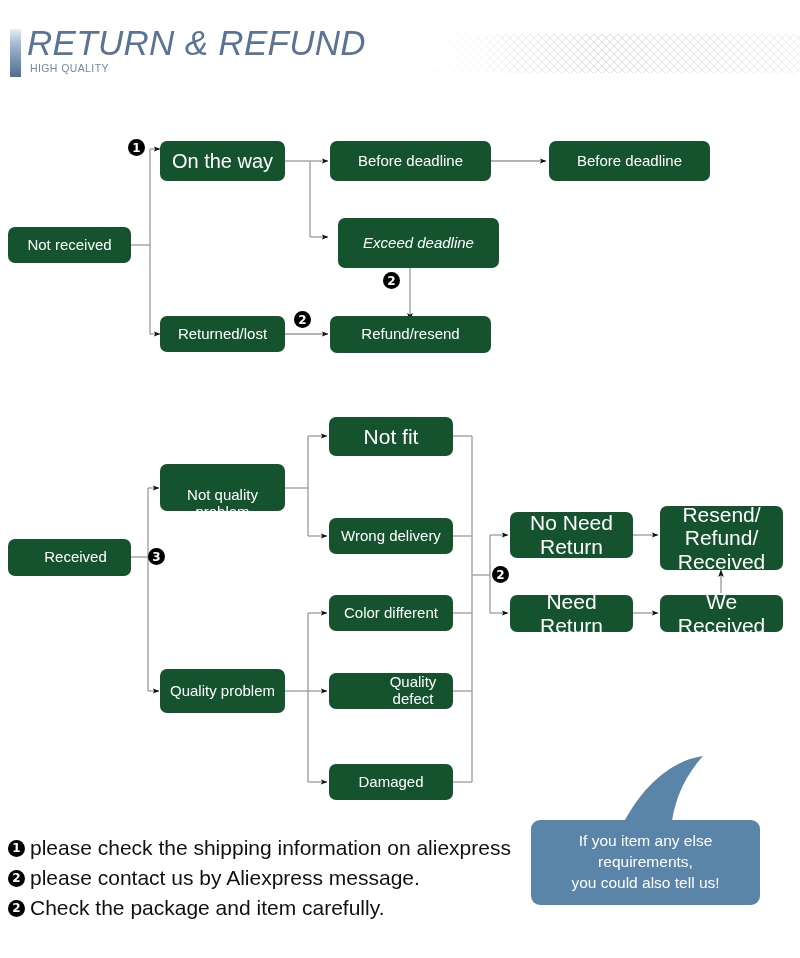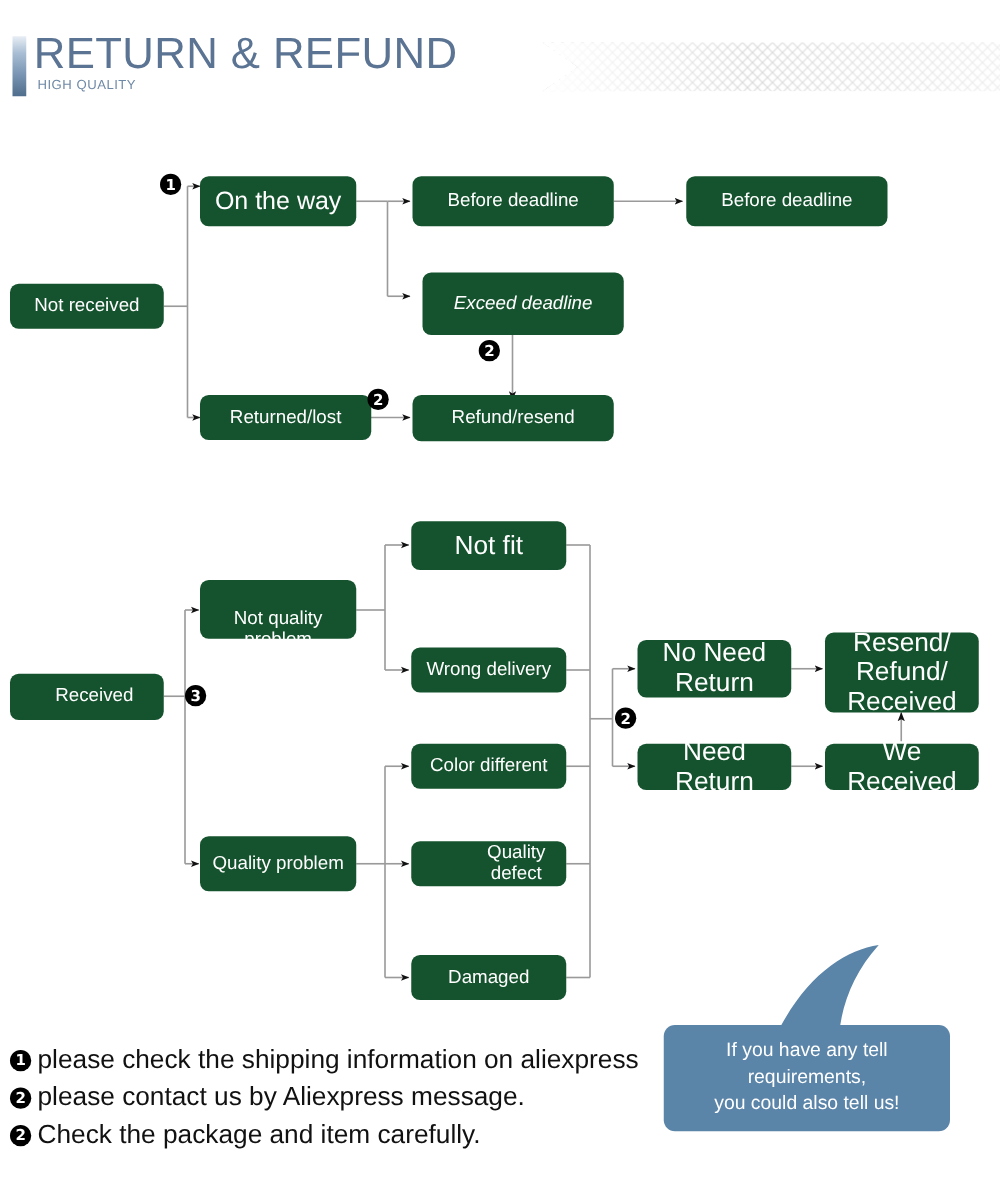--- a/index.html
+++ b/index.html
@@ -26,20 +26,21 @@
     background: linear-gradient(to bottom, #e8eef5 0%, #a9bed4 28%, #7b97b5 62%, #4f6d8c 100%);
   }
   .title-main {
     position: absolute;
     left: 27px; top: 23px;
     font-size: 35px;
     letter-spacing: 0.3px;
     color: #5b7493;
     font-weight: 400;
     white-space: nowrap;
+    font-style: italic;
   }
   .title-sub {
     position: absolute;
     left: 30px; top: 62px;
     font-size: 10.5px;
     letter-spacing: 0.4px;
     color: #6e89a6;
     white-space: nowrap;
   }
   .header-band {
@@ -223,21 +224,21 @@
       <path d="M633,613 L658,613" marker-end="url(#ah)"></path>
 
       <path d="M721,593 L721,570" marker-end="url(#ahb)"></path>
     </g>
   </svg>
 
   <div class="node" style="left:8px; top:227px; width:123px; height:36px;">Not received</div>
 
   <div class="node lg" style="left:160px; top:141px; width:125px; height:40px; font-size:20px;">On the way</div>
 
-  <div class="node" style="left:160px; top:316px; width:137px; height:36px;">Returned/lost</div>
+  <div class="node" style="left:160px; top:316px; width:125px; height:36px;">Returned/lost</div>
 
   <div class="node" style="left:330px; top:141px; width:161px; height:40px;">Before deadline</div>
 
   <div class="node" style="left:549px; top:141px; width:161px; height:40px;">Before deadline</div>
 
   <div class="node" style="left:338px; top:218px; width:161px; height:50px;font-style:italic;">Exceed deadline</div>
 
   <div class="node" style="left:330px; top:316px; width:161px; height:37px;">Refund/resend</div>
 
   <div class="badge" style="left:128px; top:139px;">1</div>
@@ -301,19 +302,19 @@
       <div class="note-text">Check the package and item carefully.</div>
     </div>
   </div>
 
   <div id="bubble-wrap">
     <svg class="bubble-tail" viewBox="0 0 265 165">
       <path d="M95,78 C118,30 150,8 178,4 C158,26 148,52 146,78 Z" fill="#5a84a8"></path>
     </svg>
     <div class="bubble-body"></div>
     <div class="bubble-text">
-      <span>If you have any tell</span>
+      <span>If you item any else</span>
       <span>requirements,</span>
       <span>you could also tell us!</span>
     </div>
   </div>
 
 </div>
 
 </body></html>

